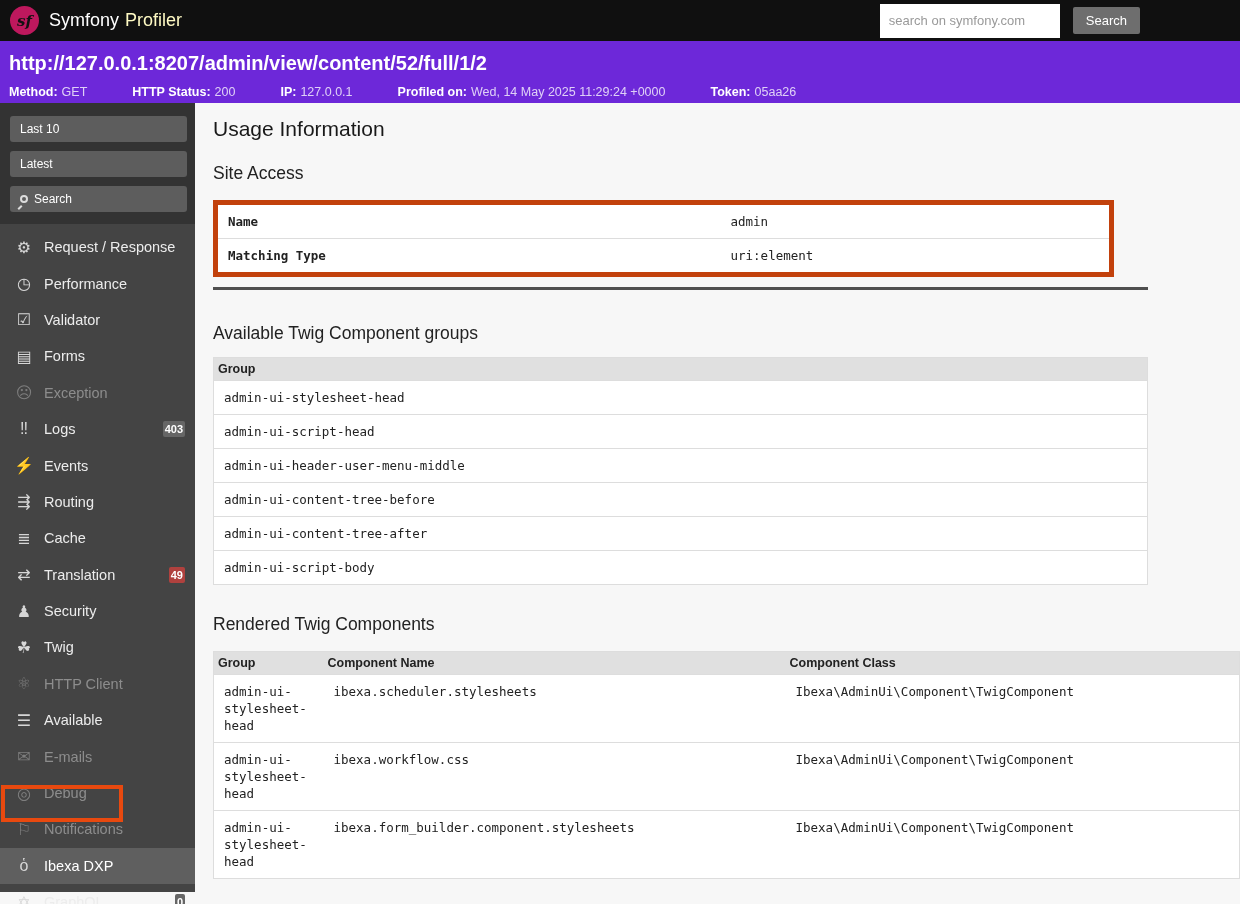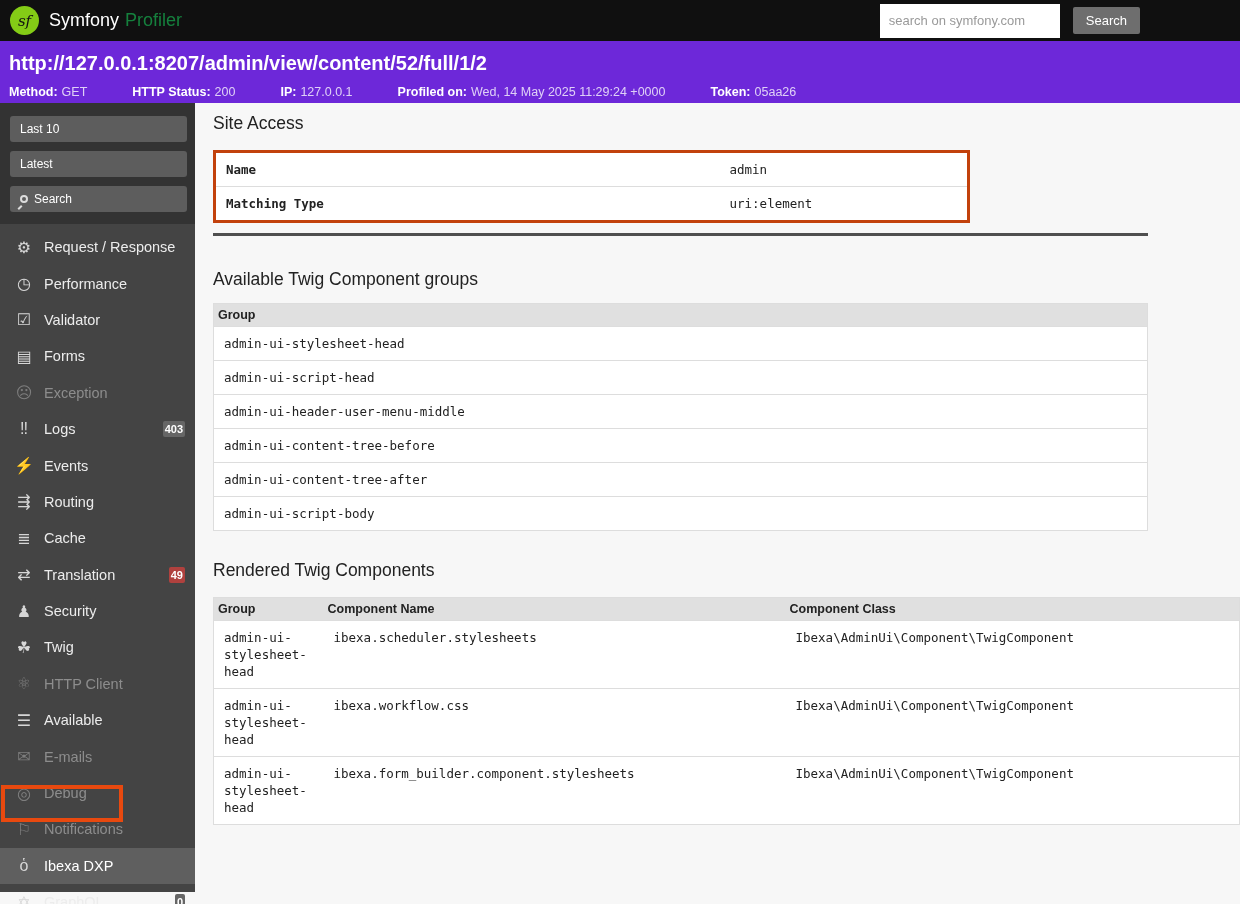--- a/index.html
+++ b/index.html
@@ -3,25 +3,25 @@
 <meta charset="utf-8">
 <style>
   * { box-sizing: border-box; }
   html,body { margin:0; padding:0; }
   body {
     width:1240px; height:904px; overflow:hidden; position:relative;
     background:#f7f7f7; font-family:"Liberation Sans", sans-serif;
   }
   
   .topbar { height:41px; background:#101010; display:flex; align-items:center; padding-left:10px; }
-  .logo { width:29px; height:29px; border-radius:50%; background:#84cc16; color:#111;
+  .logo { width:29px; height:29px; border-radius:50%; background:#be185d; color:#111;
           display:flex; align-items:center; justify-content:center;
-          font-family:"DejaVu Serif", serif; font-style:italic; font-weight:normal; font-size:15px; cursor:pointer; }
+          font-family:"DejaVu Serif", serif; font-style:italic; font-weight:bold; font-size:15px; cursor:pointer; }
   .brand { color:#fff; font-size:18px; margin-left:10px; }
-  .brand-suffix { color:#15803d; font-size:18px; margin-left:6px; }
+  .brand-suffix { color:#fef9c3; font-size:18px; margin-left:6px; }
   .topbar-right { margin-left:auto; display:flex; align-items:center; gap:13px; padding-right:100px; }
   .search-input { width:180px; height:25px; border:1px solid #fff; background:#fff; font-size:13px;
                   padding:16px 8px; color:#333; font-family:"Liberation Sans", sans-serif; }
   .search-input::placeholder { color:#999; }
   .search-btn { background:#6e6e6e; color:#fff; border:none; font-size:13px; padding:6px 13px;
                 border-radius:2px; cursor:pointer; font-family:"Liberation Sans", sans-serif; }
   
   .statusbar { height:62px; background:#6d28d9; padding:11px 10px 0 9px; }
   .status-url { color:#fff; font-size:20px; font-weight:600; }
   .status-meta { margin-top:10px; display:flex; gap:45px; font-size:12.5px; color:rgba(255,255,255,.78); }
@@ -50,21 +50,21 @@
   .annotation { position:absolute; left:1px; top:785px; width:122px; height:37px;
                 border:4px solid #e8490f; pointer-events:none; z-index:5; }
   
   .content { flex:1; padding:10px 0 0 18px; overflow:hidden; }
   h1 { font-size:21px; font-weight:400; color:#191919; margin:4px 0 22px; }
   h2 { font-size:17.5px; font-weight:400; color:#222; margin:0 0 13px; }
   .sec-groups h2 { margin-top:33px; }
   .sec-rendered h2 { margin-top:29px; }
   table { border-collapse:collapse; background:#fff; }
   .mono { font-family:"DejaVu Sans Mono","Liberation Mono",monospace; font-size:12.5px; color:#222; }
-  .t-site { width:757px; border:3px solid #c2410c; margin-top:16px; }
+  .t-site { width:901px; border:5px solid #c2410c; margin-top:16px; }
   .t-site td { border-top:1px solid #ddd; padding:9px 10px; }
   .t-site tr:first-child td { border-top:none; }
   .t-site td.lbl { font-weight:bold; width:505px; }
   hr.rule { border:none; border-top:3px solid #4f4f4f; margin:10px 0 0; width:935px; }
   .t-groups { width:935px; border:1px solid #ddd; margin-top:13px; }
   .t-groups th, .t-rendered th { background:#e0e0e0; text-align:left; font-size:12.5px;
         padding:4px; color:#222; font-family:"Liberation Sans", sans-serif; }
   .t-groups td { border-top:1px solid #ddd; padding:9px 10px; }
   .t-rendered { width:1027px; border:1px solid #ddd; table-layout:fixed; margin-top:16px; }
   .t-rendered td { border-top:1px solid #ddd; padding:8px 10px; vertical-align:top; line-height:17px; overflow-wrap:break-word; }
@@ -186,20 +186,21 @@
           <span class="badge">0</span>
         </div>
       <div class="mitem disabled">
           <span class="ico">℗</span>
           <span>Payum</span>
         </div>
     </div>
   </div>
 
   <div class="content">
+    <h1>Usage Information</h1>
 
     <div class="sec-site">
       <h2>Site Access</h2>
       <table class="t-site mono">
         <tbody>
             <tr>
           <td class="lbl">Name</td>
           <td>admin</td>
         </tr>
         <tr>

